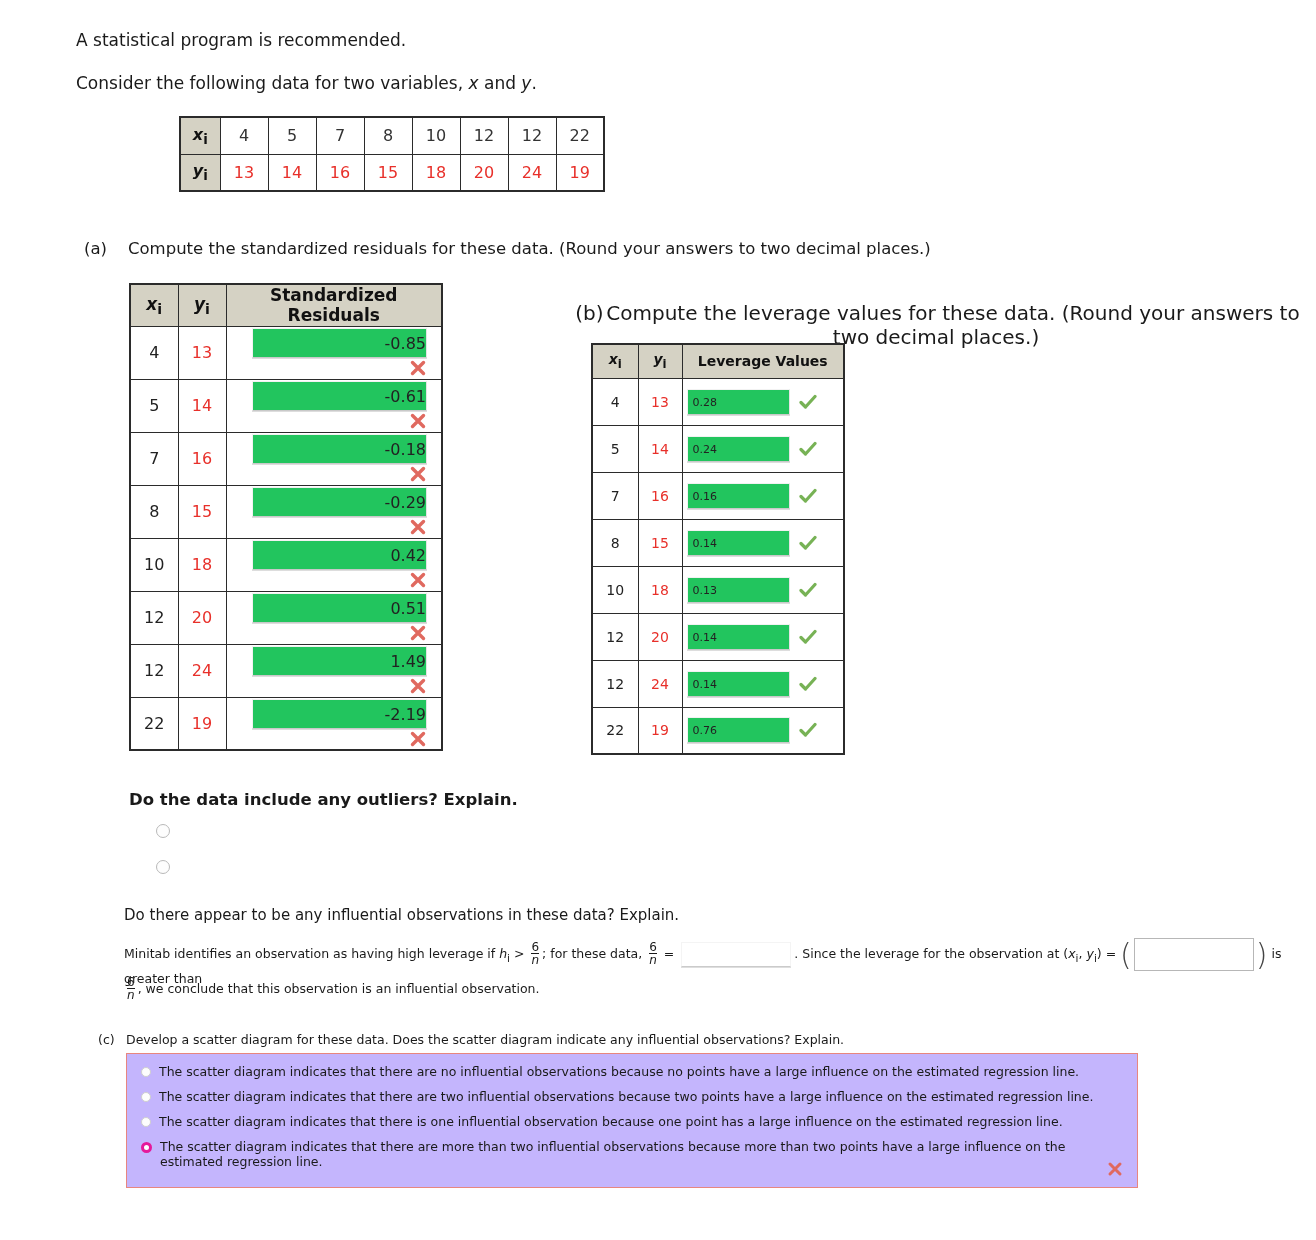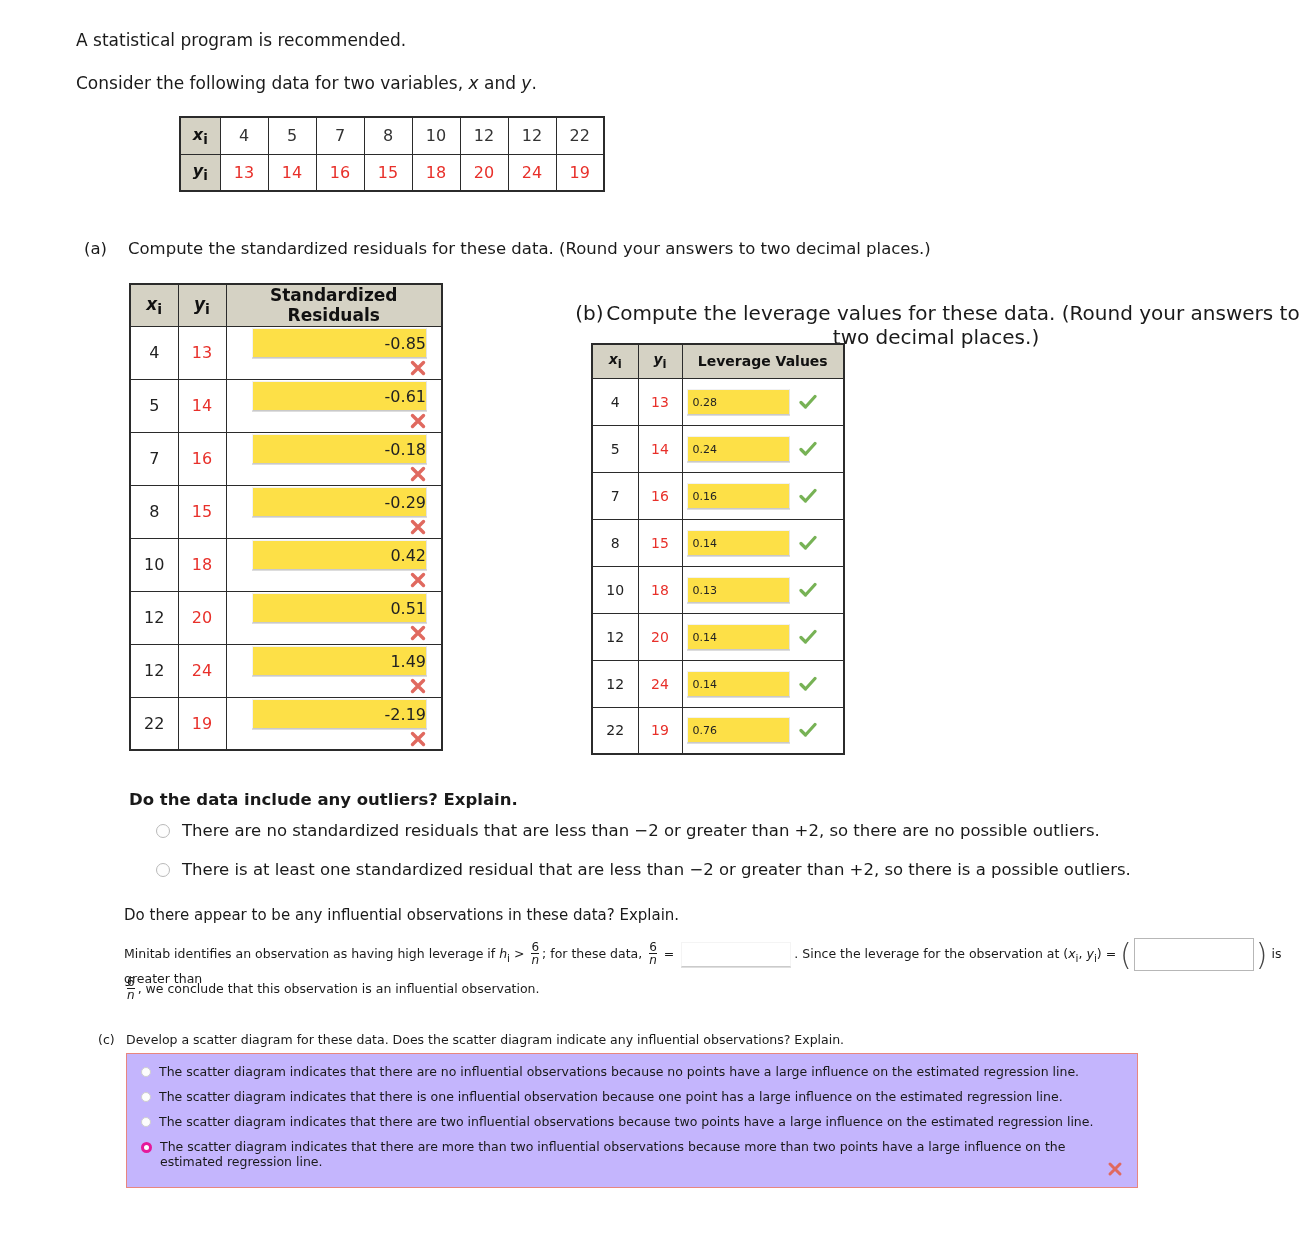--- a/index.html
+++ b/index.html
@@ -86,21 +86,21 @@
   .levtable th.hr { width: 162px; padding: 0 8px; }
   .levtable td { height: 47px; font-size: 14px; }
   .levtable td.cell-in { padding: 0 6px 0 4px; text-align: left; }
 
   
   .tfield {
     display: inline-block;
     border: 1px solid #f2f2f2;
     border-bottom: 1px solid #c9c9c9;
     border-right: 1px solid #e4e4e4;
-    background: #fde047;
+    background: #22c55e;
     box-shadow: 0 1px 0 0 #dddddd;
     font-family: "DejaVu Sans", "Liberation Sans", sans-serif;
     color: #222;
     vertical-align: middle;
   }
   .restable .tfield {
     width: 175px; height: 30px; line-height: 30px;
     font-size: 16px; padding-left: 8px;
   }
   .levtable .tfield {
@@ -351,25 +351,23 @@
               <path d="M2 9.5 L6.5 14 L16 3.5" stroke="#77b255" stroke-width="3.2" fill="none" stroke-linecap="round" stroke-linejoin="round"></path>
             </svg></span></td>
       </tr>
     </tbody>
 </table>
 
 <div class="abs outq">Do the data include any outliers? Explain.</div>
 <div class="abs opt-list" id="outlier-options">
     <div class="opt-row">
       <span class="radio"></span>
-      <span class="opt-txt">There are no standardized residuals that are less than −2 or greater than +2, so there are no possible outliers.</span>
     </div>
     <div class="opt-row">
       <span class="radio"></span>
-      <span class="opt-txt">There is at least one standardized residual that are less than −2 or greater than +2, so there is a possible outliers.</span>
     </div>
   </div>
 
 <div class="abs infq">Do there appear to be any influential observations in these data? Explain.</div>
 
 <div class="abs minitab">
   <span>Minitab identifies an observation as having high leverage if </span><i>h</i><sub>i</sub><span> &gt; </span><span class="frac"><span class="num">6</span><span class="den">n</span></span><span>; for these data, </span><span class="frac"><span class="num">6</span><span class="den">n</span></span><span> = </span><span class="blankbox"></span><span>. Since the leverage for the observation at (</span><i>x</i><sub>i</sub>, <i>y</i><sub>i</sub><span>) = </span><span class="paren">(</span><span class="bigbox"></span><span class="paren">)</span><span> is greater than </span>
 </div>
 
 <div class="abs conc">
@@ -381,25 +379,25 @@
 </div>
 
 <div class="abs cbox">
   <div class="inner" id="partc-options">
       <div class="opt-row">
         <span class="radio"></span>
         <span class="opt-txt">The scatter diagram indicates that there are no influential observations because no points have a large influence on the estimated regression line.</span>
       </div>
       <div class="opt-row">
         <span class="radio"></span>
-        <span class="opt-txt">The scatter diagram indicates that there is one influential observation because one point has a large influence on the estimated regression line.</span>
+        <span class="opt-txt">The scatter diagram indicates that there are two influential observations because two points have a large influence on the estimated regression line.</span>
       </div>
       <div class="opt-row">
         <span class="radio"></span>
-        <span class="opt-txt">The scatter diagram indicates that there are two influential observations because two points have a large influence on the estimated regression line.</span>
+        <span class="opt-txt">The scatter diagram indicates that there is one influential observation because one point has a large influence on the estimated regression line.</span>
       </div>
       <div class="opt-row">
         <span class="radio sel"></span>
         <span class="opt-txt">The scatter diagram indicates that there are more than two influential observations because more than two points have a large influence on the estimated regression line.</span>
       </div>
     </div>
   <span class="bigx">
     <svg width="16" height="16" viewBox="0 0 16 16" aria-hidden="true">
       <path d="M3 3 L13 13 M13 3 L3 13" stroke="#e0695f" stroke-width="3" stroke-linecap="round"></path>
     </svg>

